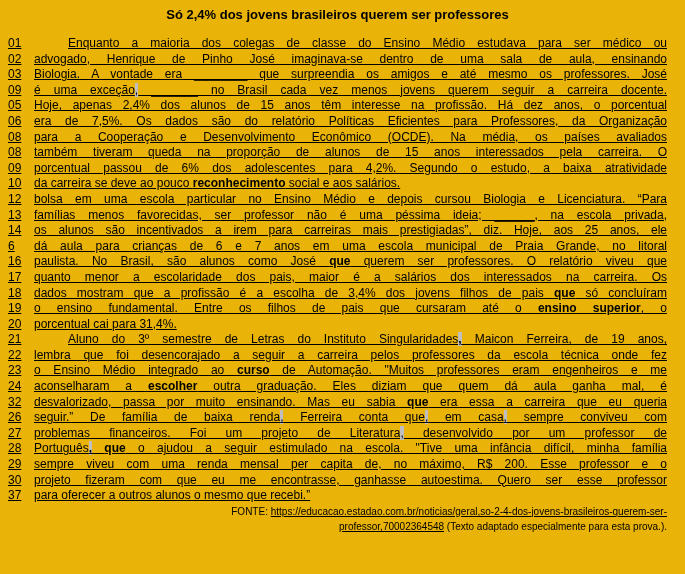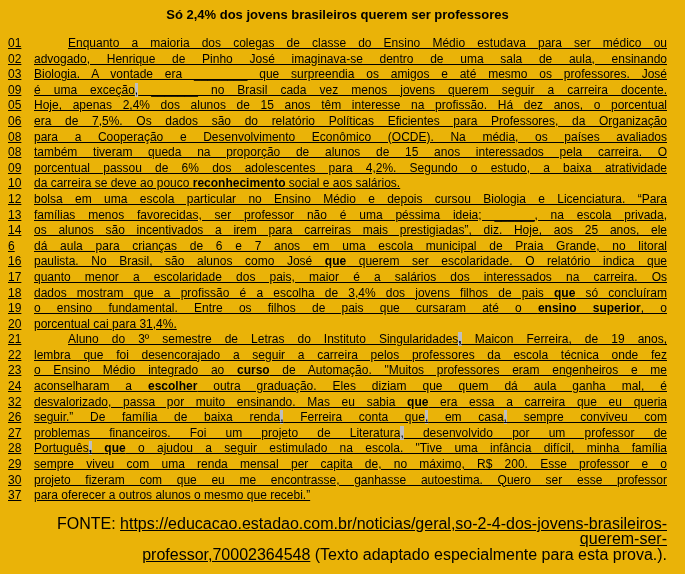--- a/index.html
+++ b/index.html
@@ -36,22 +36,21 @@
   }
   .line-text { flex: 1; min-width: 0; }
   .line-text.just {
     text-align: justify;
     text-align-last: justify;
   }
   .line-text.ind { text-indent: 34px; }
   .b { font-weight: bold; }
   .hl { background: var(--hl, #bfbfbf); }
   .source {
-    margin-top: 12px;
-    font-size: 16px;
+    font-size: 10px;
     line-height: 15.5px;
     text-align: right;
   }
   .source a {
     color: #000000;
     text-decoration: underline;
   }
 </style>
 </head>
 <body>
@@ -111,21 +110,21 @@
       <div class="line-row">
         <span class="line-num">14</span>
         <div class="line-text just"><span>os alunos são incentivados a irem para carreiras mais prestigiadas”, diz. Hoje, aos 25 anos, ele</span></div>
       </div>
       <div class="line-row">
         <span class="line-num">6</span>
         <div class="line-text just"><span>dá aula para crianças de 6 e 7 anos em uma escola municipal de Praia Grande, no litoral</span></div>
       </div>
       <div class="line-row">
         <span class="line-num">16</span>
-        <div class="line-text just"><span>paulista. No Brasil, são alunos como José </span><span class="b">que</span><span> querem ser escolaridade. O relatório indica que</span></div>
+        <div class="line-text just"><span>paulista. No Brasil, são alunos como José </span><span class="b">que</span><span> querem ser professores. O relatório viveu que</span></div>
       </div>
       <div class="line-row">
         <span class="line-num">17</span>
         <div class="line-text just"><span>quanto menor a escolaridade dos pais, maior é a salários dos interessados na carreira. Os</span></div>
       </div>
       <div class="line-row">
         <span class="line-num">18</span>
         <div class="line-text just"><span>dados mostram que a profissão é a escolha de 3,4% dos jovens filhos de pais </span><span class="b">que</span><span> só concluíram</span></div>
       </div>
       <div class="line-row">

